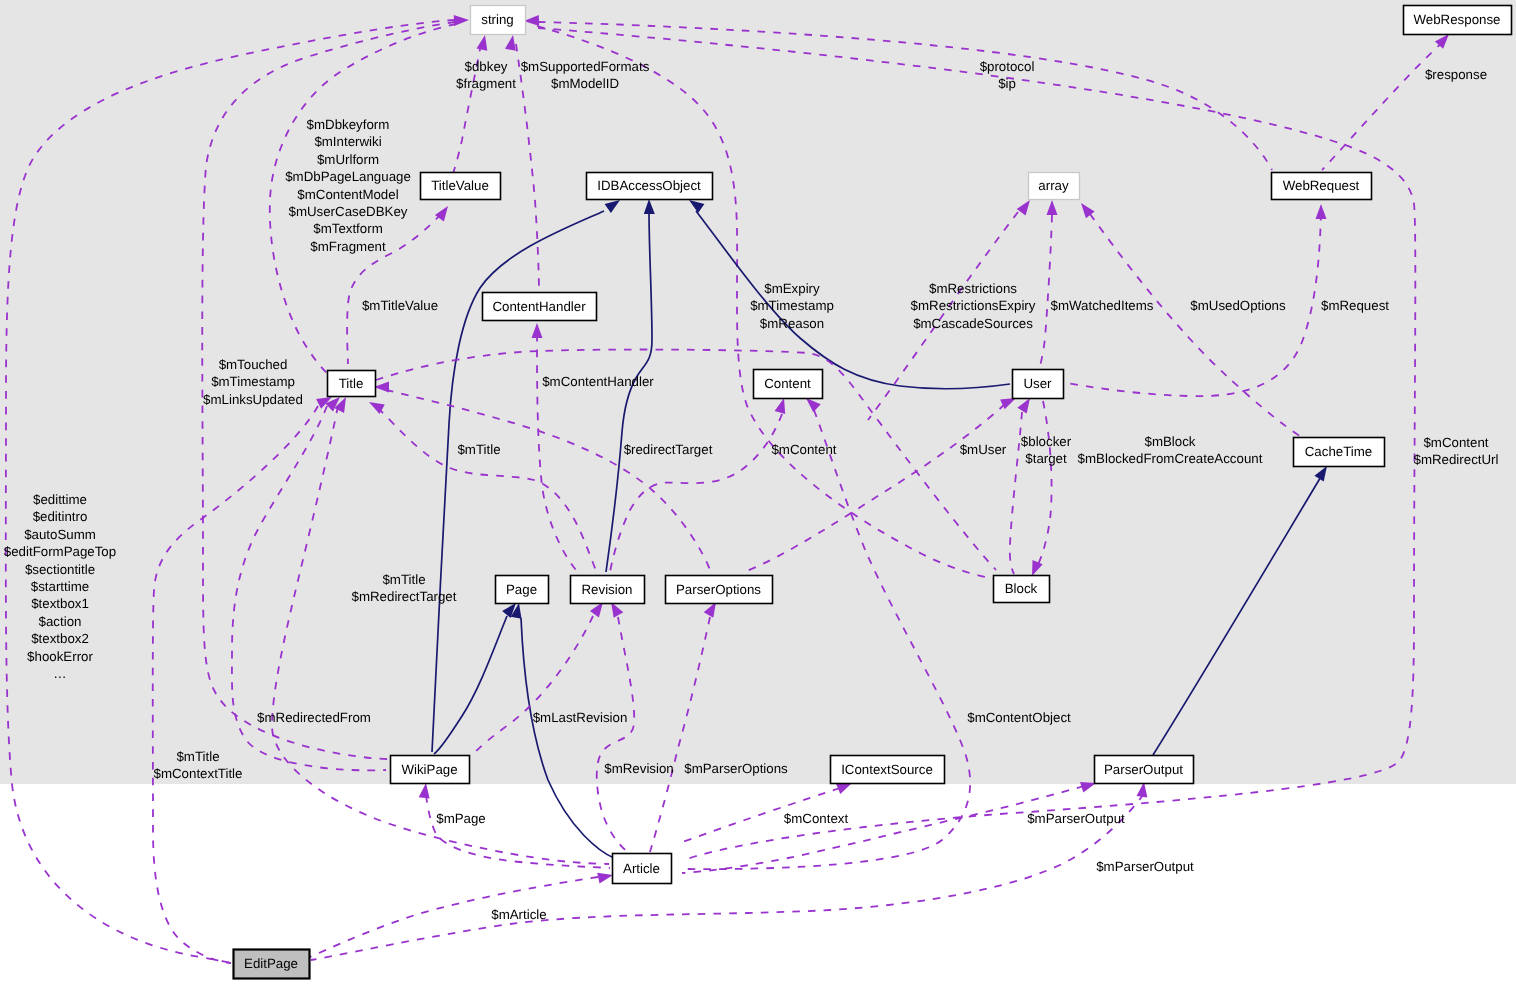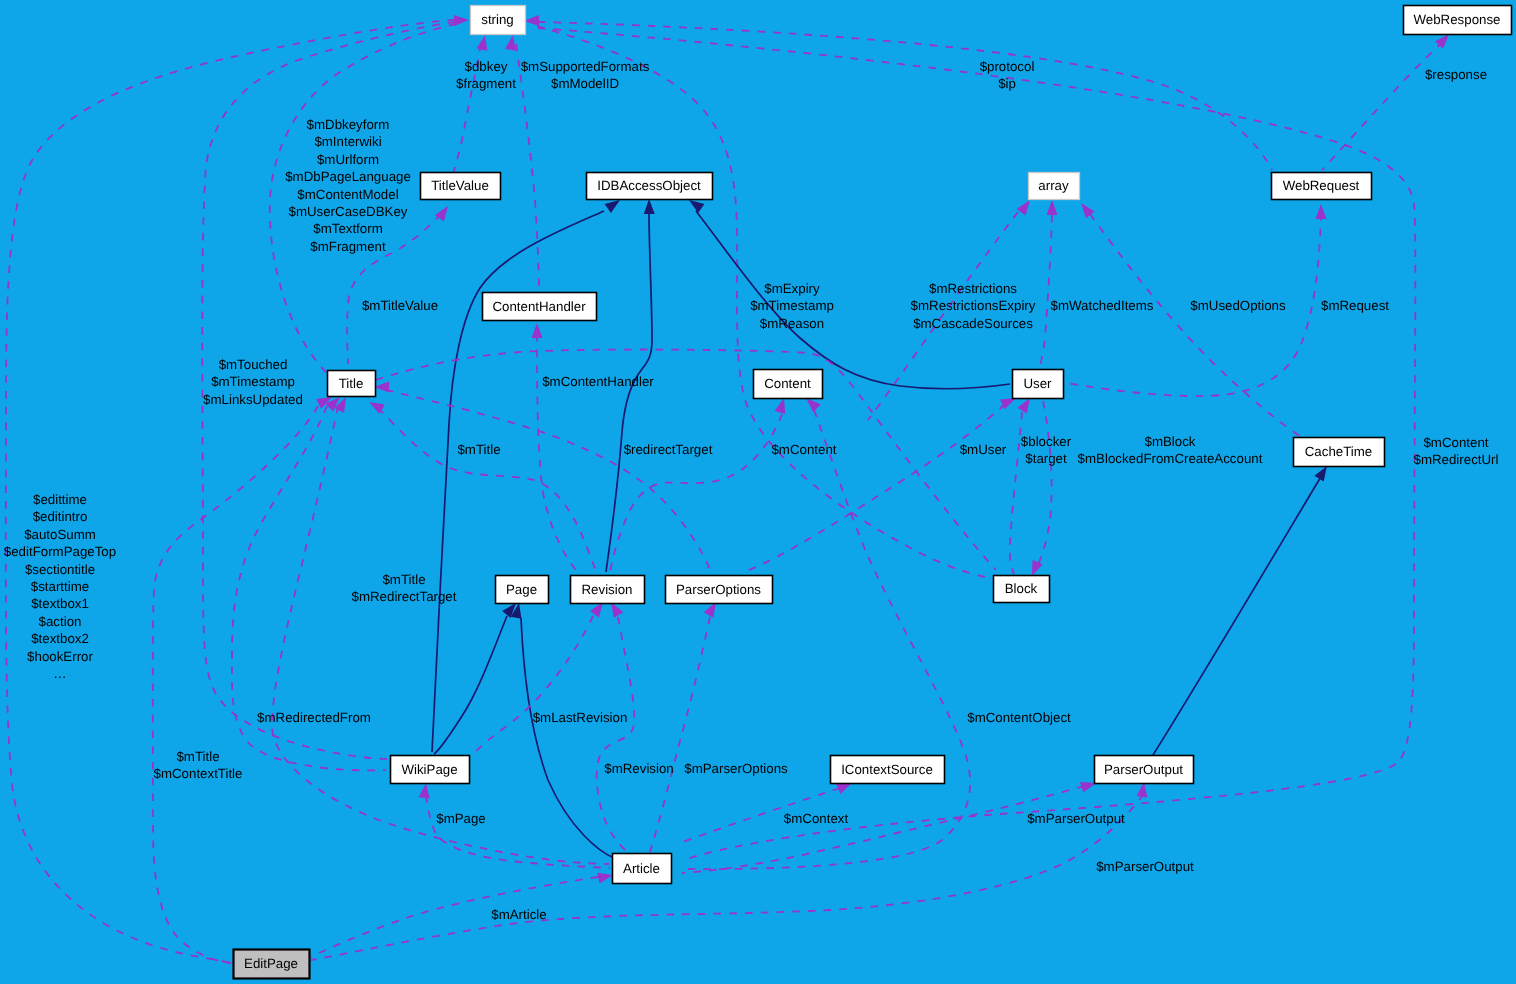--- a/index.html
+++ b/index.html
@@ -1,17 +1,17 @@
 <!DOCTYPE html>
 <html><head>
 <meta charset="utf-8">
 <style>
   html,body{margin:0;padding:0;background:#ffffff;}
   body{width:1516px;height:984px;overflow:hidden;font-family:"Liberation Sans",sans-serif;}
-  #diagram{position:relative;width:1516px;height:984px;background:#0ea5e9;}
+  #diagram{position:relative;width:1516px;height:784px;background:#e5e5e5;}
   text{text-rendering:geometricPrecision;}
   #canvas{position:absolute;left:0;top:0;}
   .nodebox{fill:#ffffff;stroke:#000000;stroke-width:1.6;}
   .nodebox.grey{fill:#bfbfbf;stroke:#000000;stroke-width:2.2;}
   .nodebox.light{fill:#ffffff;stroke:#c8c8c8;stroke-width:1.3;}
   .nodelabel{font-family:"Liberation Sans",sans-serif;font-size:13.3px;fill:#000000;text-anchor:middle;}
   .edgelabel{font-family:"Liberation Sans",sans-serif;font-size:13.3px;fill:#000000;text-anchor:middle;}
   .dash{fill:none;stroke:#9a32cd;stroke-width:1.8;stroke-dasharray:7.6,8.1;}
   .solid{fill:none;stroke:#191970;stroke-width:1.7;}
   .ahd{fill:#9a32cd;stroke:none;}

